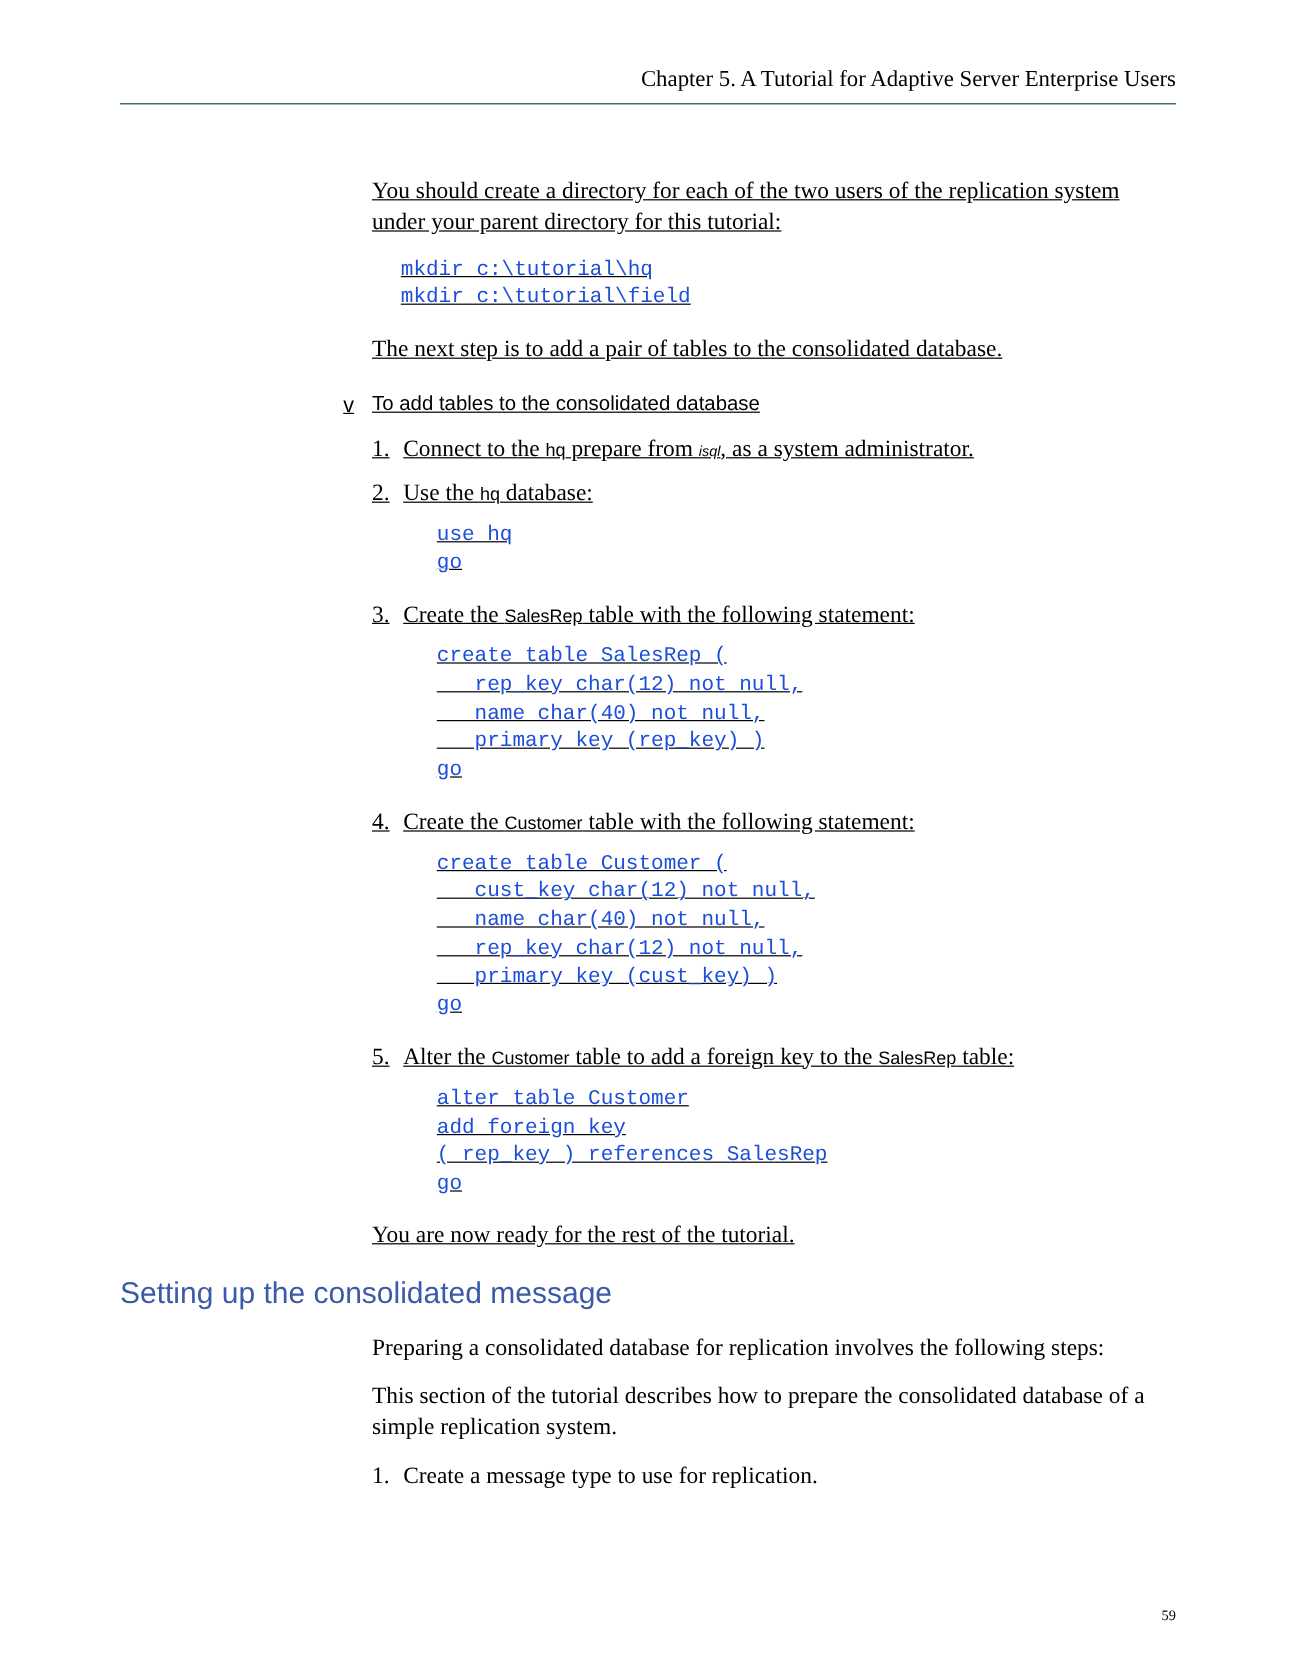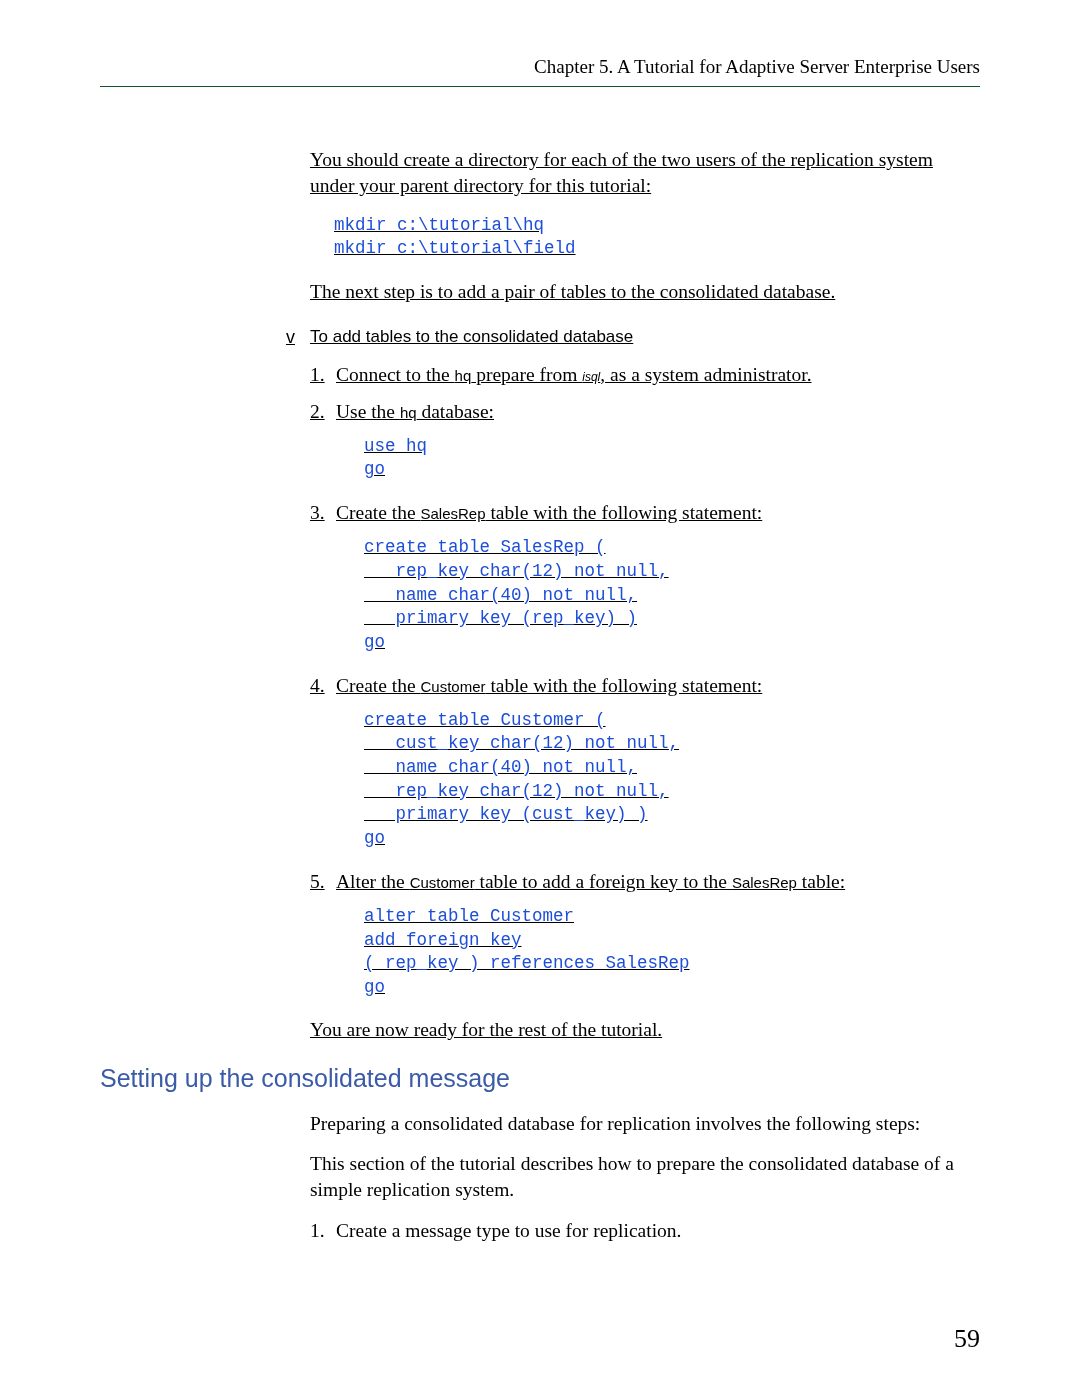--- a/index.html
+++ b/index.html
@@ -86,21 +86,21 @@
     margin-top: 20px;
     margin-bottom: 18px;
   }
   .content-after-heading {
     margin-left: 210px;
   }
   .page-num {
     position: absolute;
     bottom: 34px;
     right: 100px;
-    font-size: 26px;
+    font-size: 12px;
   }
 </style>
 </head>
 <body>
 
 <div class="page">
 
   <div class="header-line">Chapter 5.  A Tutorial for Adaptive Server Enterprise Users</div>
 
   <div class="content">

